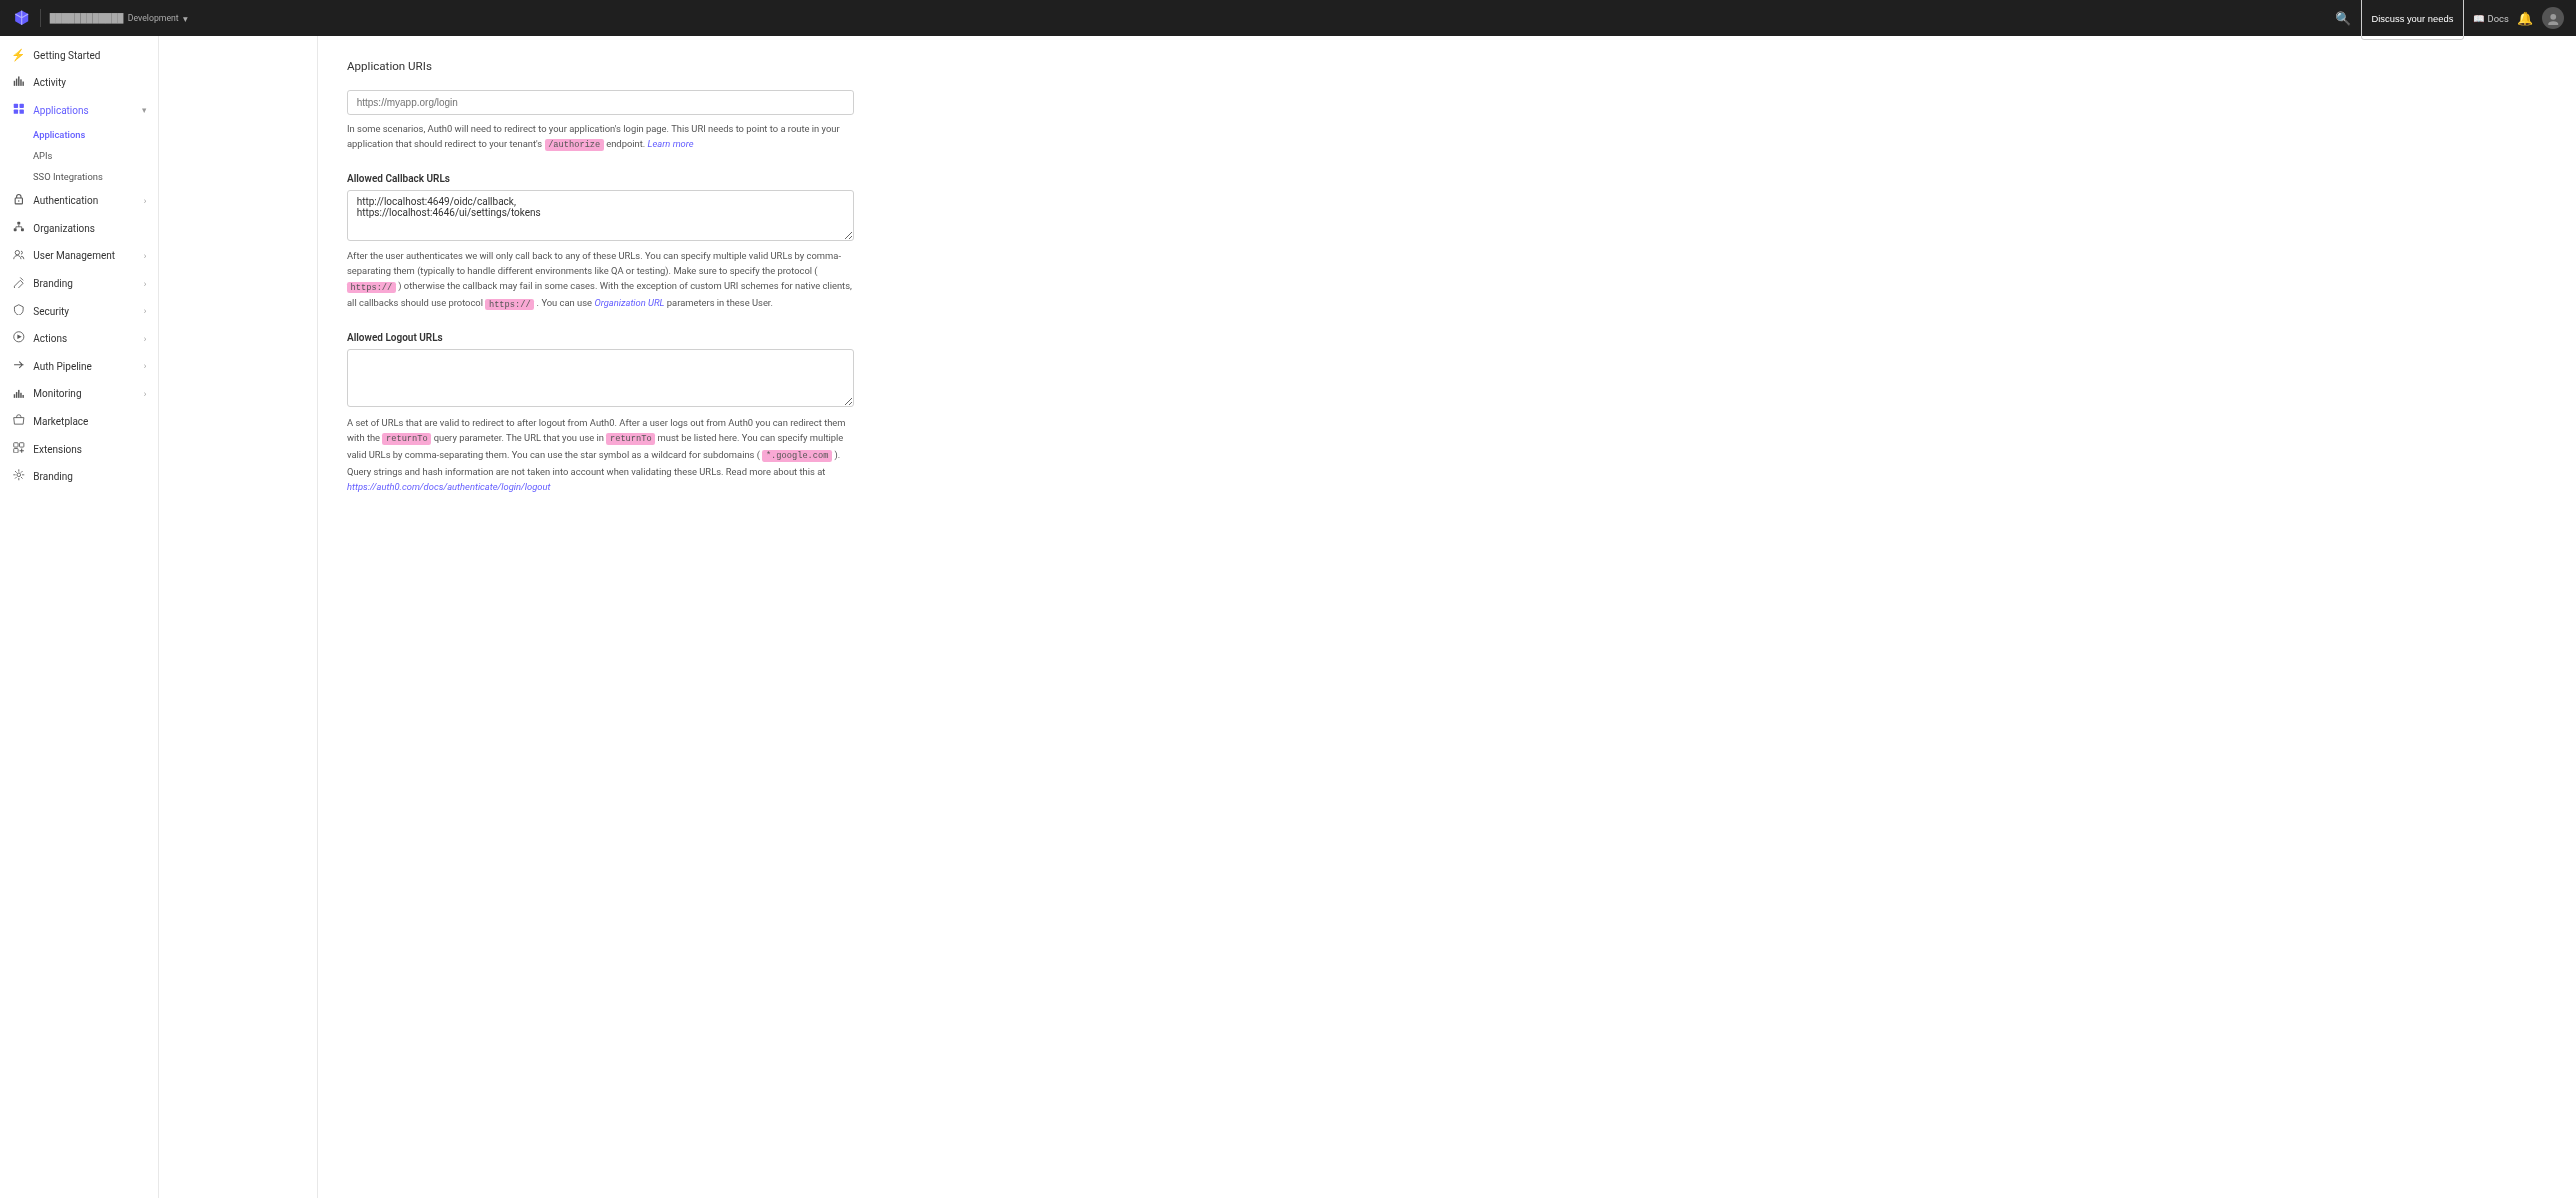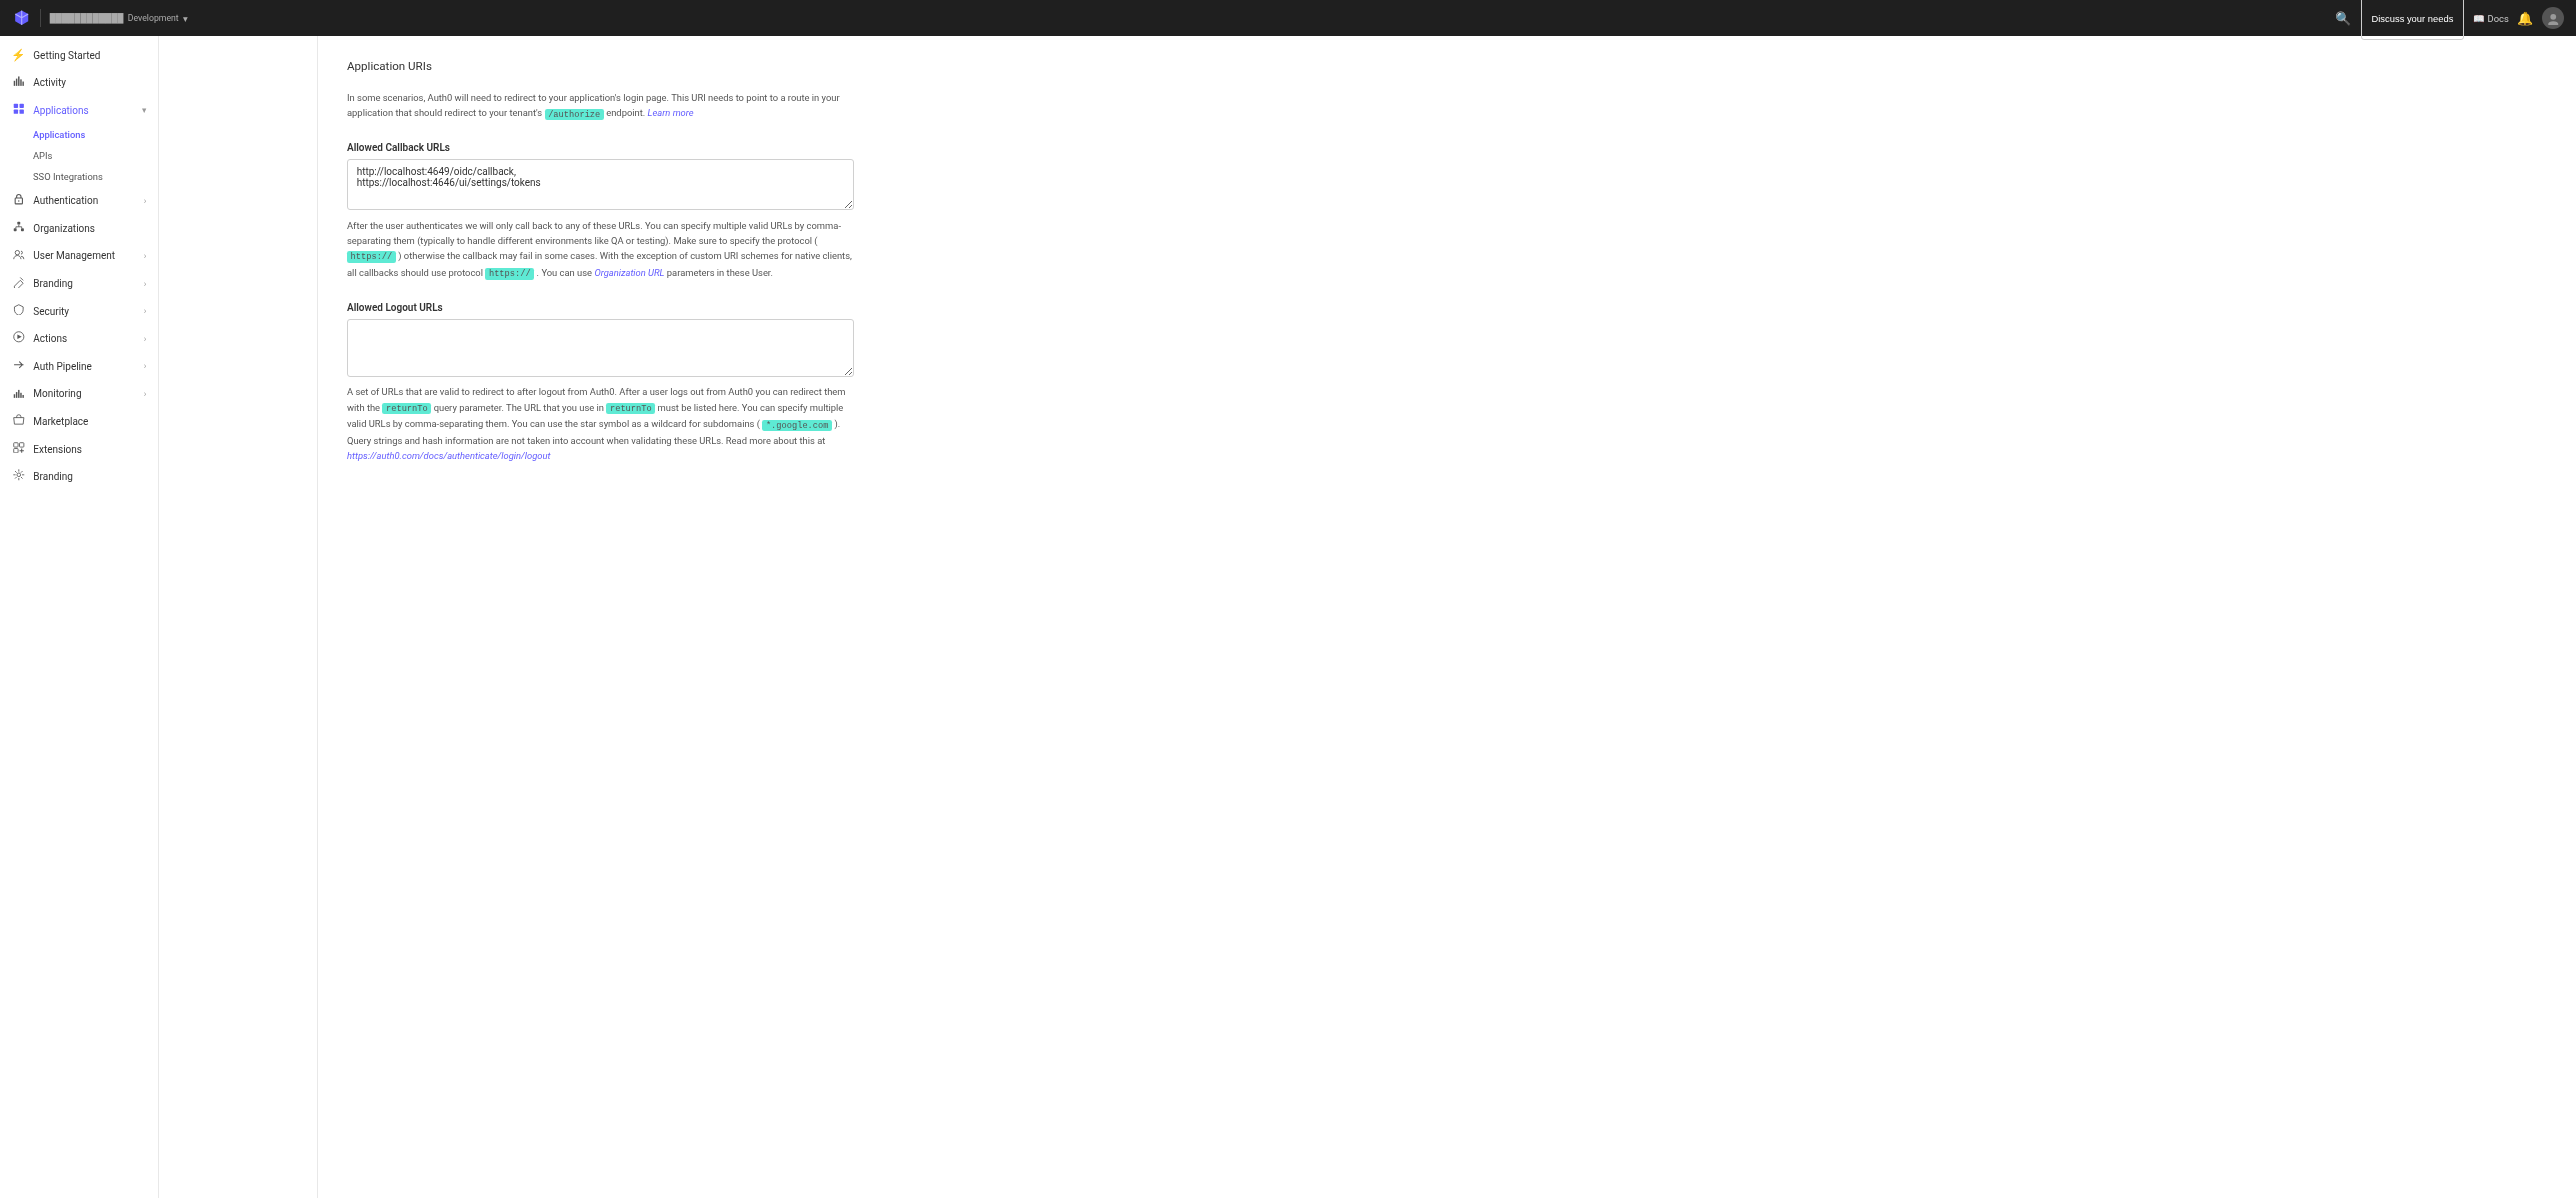--- a/index.html
+++ b/index.html
@@ -209,21 +209,21 @@
       font-family: inherit;
     }
     .form-desc {
       font-size: 9.4px;
       color: #555;
       margin-top: 5.8px;
       max-width: 507px;
       line-height: 1.6;
     }
     .form-desc code {
-      background: #5eead4;
+      background: #f9a8d4;
       padding: 0.7px 3.6px;
       border-radius: 2.2px;
       font-family: 'Courier New', monospace;
       font-size: 8.7px;
     }
     .form-desc a {
       color: #635dff;
       text-decoration: none;
       font-style: italic;
     }
@@ -431,20 +431,21 @@
   <div class="content-area">
 
     <div class="left-panel">
     </div>
 
     <main class="main-panel">
 
       <h2 class="section-title">Application URIs</h2>
 
       <div class="form-group">
+        <input class="form-input" type="text" placeholder="https://myapp.org/login" style="">
         <p class="form-desc">
           <span>In some scenarios, Auth0 will need to redirect to your application's login page. This URI needs to point to a route in your application that should redirect to your tenant's</span>
           <code>/authorize</code>
           <span> </span><span>endpoint.</span>
           <a href="#">Learn more</a>
         </p>
       </div>
 
       <div class="form-group">
         <label class="form-label">Allowed Callback URLs</label>

